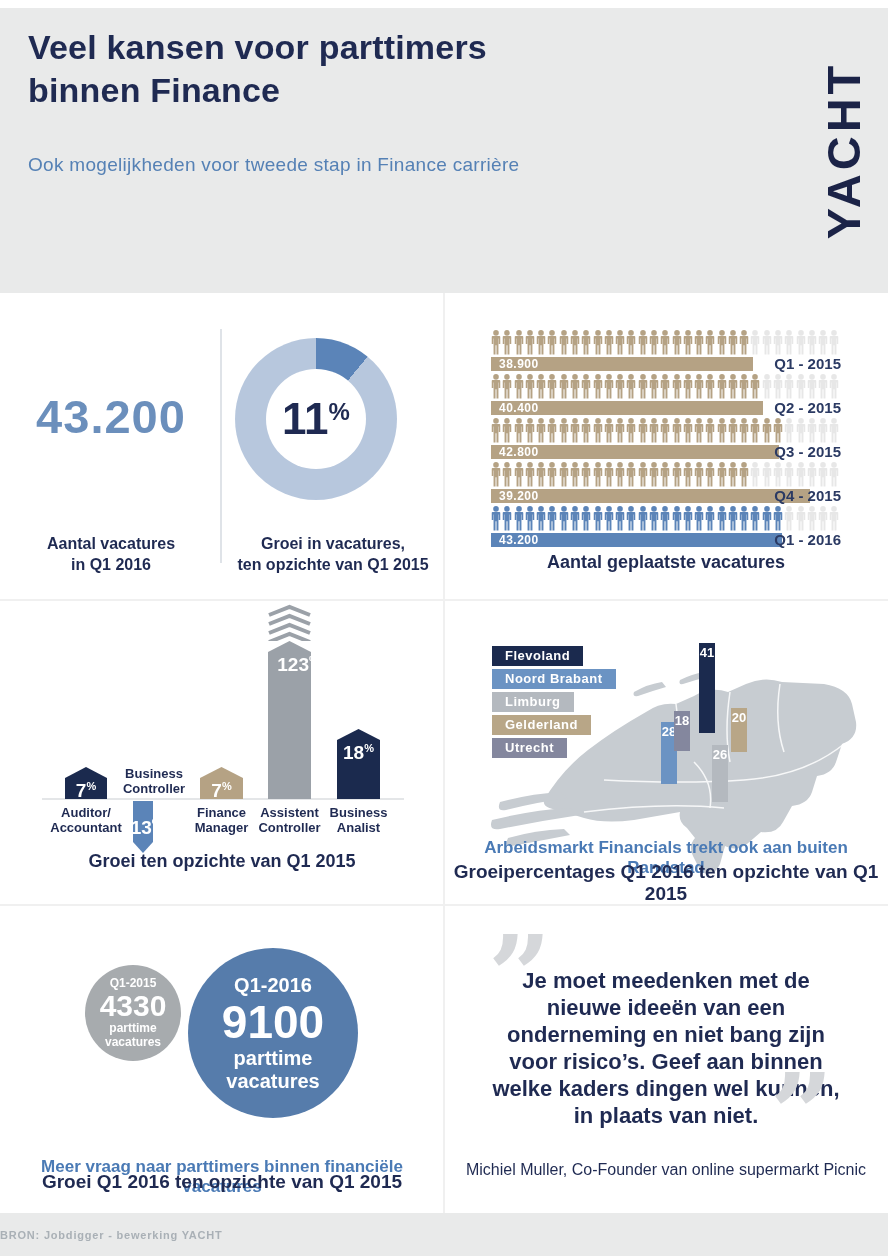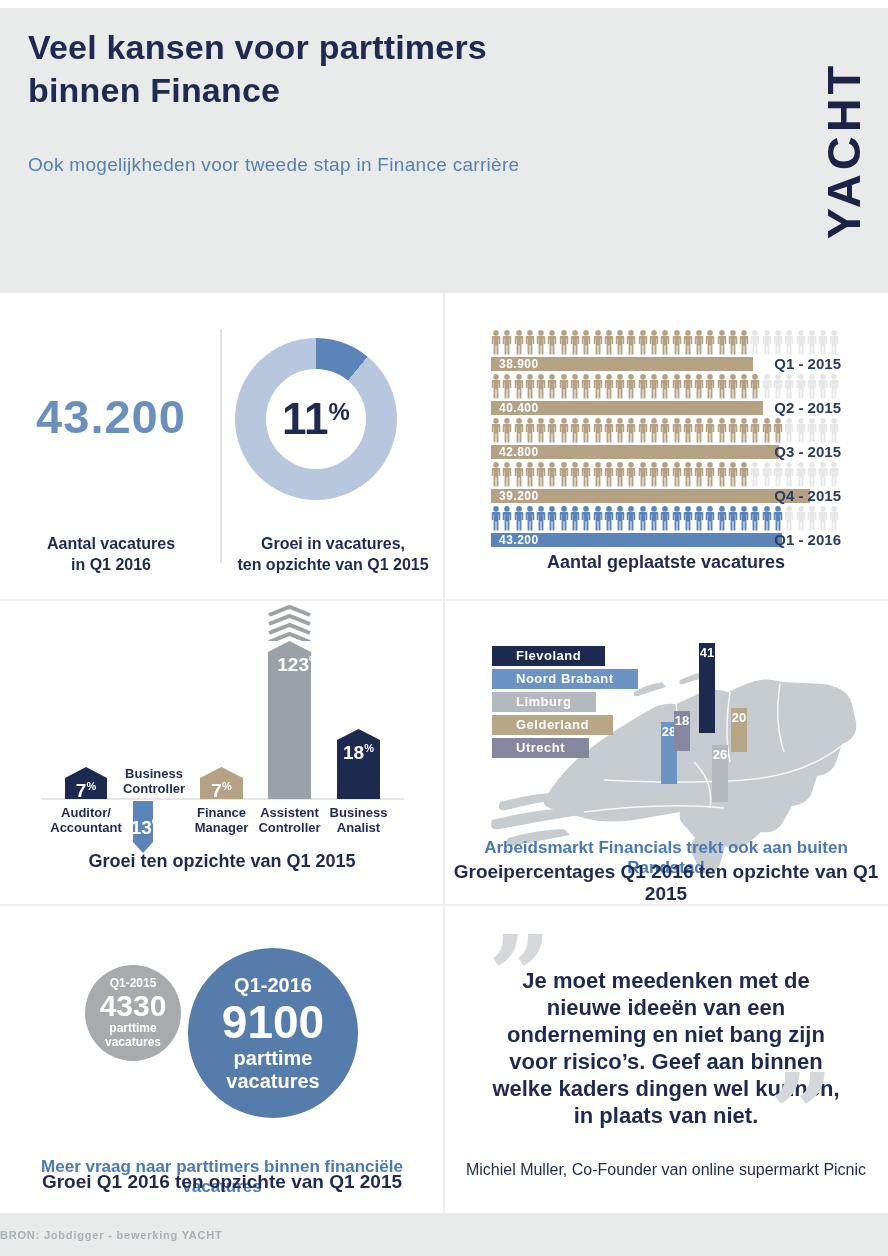--- a/index.html
+++ b/index.html
@@ -56,21 +56,21 @@
   .gbar.up{align-items:flex-start}
   .gbar.down{align-items:flex-end}
   .gbar .val{font-size:19px;font-weight:800;color:#fff}
   .gbar .val .pctsup{font-size:11px;vertical-align:7px}
   .catlab{position:absolute;width:100px;text-align:center;font-size:13px;line-height:15px;font-weight:700;color:var(--c-text)}
   .q3-caption{position:absolute;left:0;top:251px;width:444px;text-align:center;font-size:18px;font-weight:700;color:var(--c-text)}
 
   
   #q4{left:444px;top:600px;height:305px}
   #legend{position:absolute;left:48px;top:46px}
-  .chip{display:table;padding:2px 24px 3px;margin-bottom:3px;font-size:13px;font-weight:700;color:#fff;letter-spacing:.5px}
+  .chip{display:table;padding:2px 13px 3px;margin-bottom:3px;font-size:13px;font-weight:700;color:#fff;letter-spacing:.5px}
   .map-svg{position:absolute;left:38px;top:52px}
   .mbar{position:absolute;text-align:center;font-size:13px;font-weight:700;color:#fff;padding-top:2px}
   .q4-cap1{position:absolute;left:0;top:238px;width:444px;text-align:center;font-size:17px;font-weight:700;color:var(--c-capblue)}
   .q4-cap2{position:absolute;left:0;top:261px;width:444px;text-align:center;font-size:19px;font-weight:700;color:var(--c-text)}
 
   
   #q5{left:0;top:905px;height:308px}
   .circle{position:absolute;border-radius:50%;color:#fff;display:flex;flex-direction:column;align-items:center;justify-content:center;text-align:center}
   .circle.gray{left:85px;top:60px;width:96px;height:96px;background:var(--c-cgray)}
   .circle.blue{left:188px;top:43px;width:170px;height:170px;background:var(--c-cblue)}

